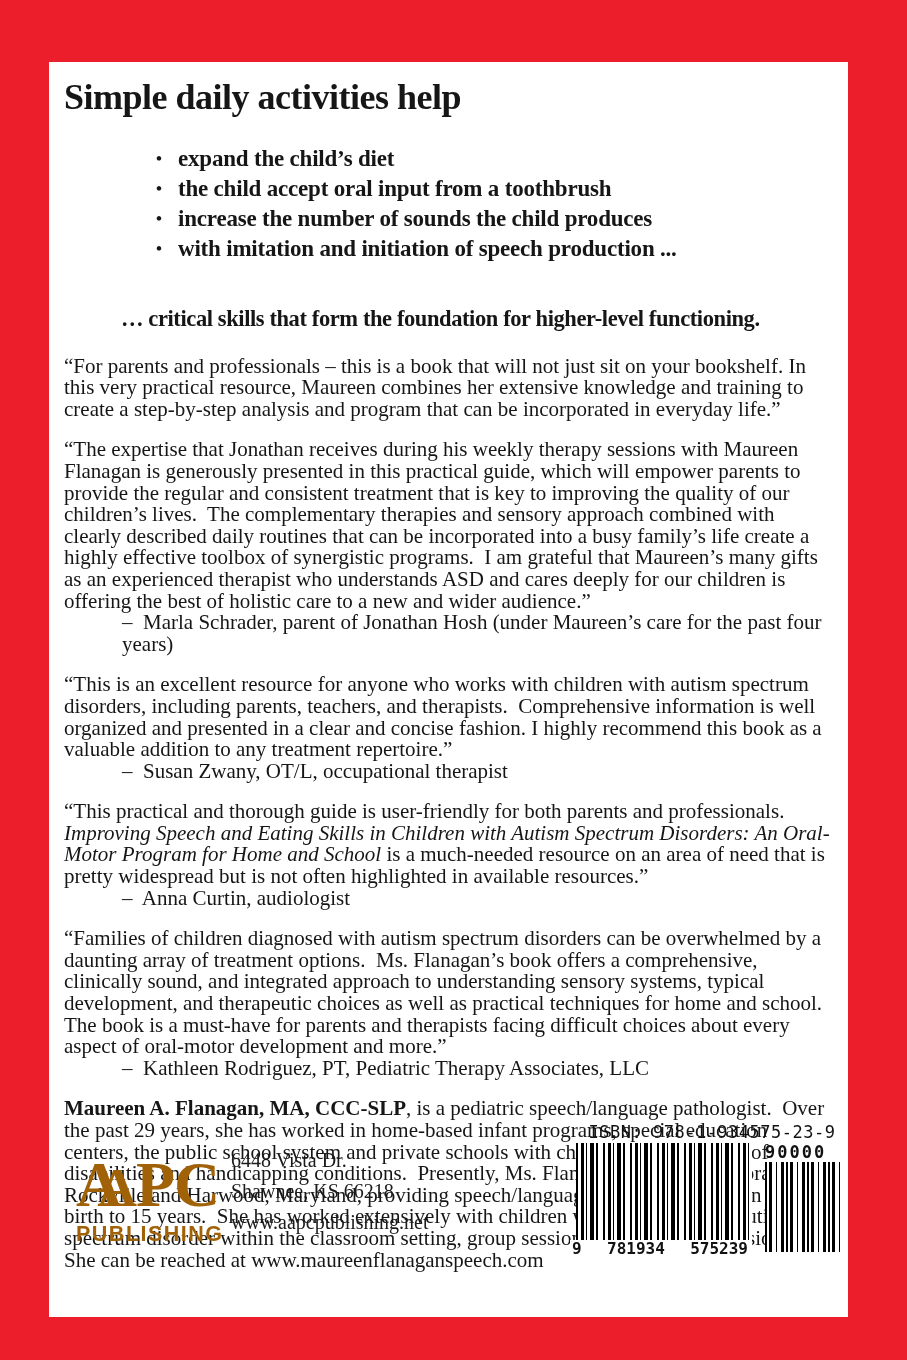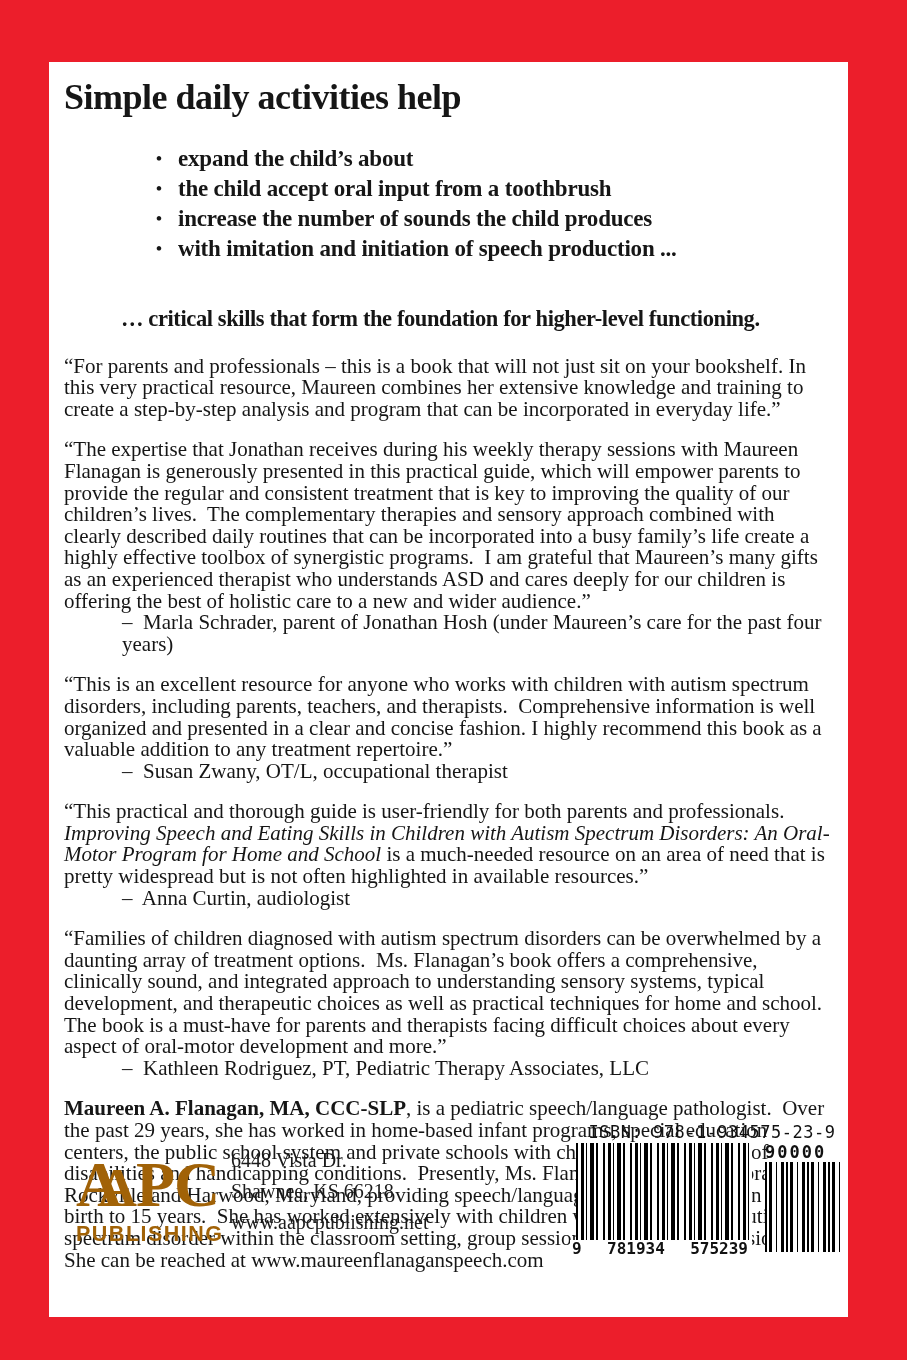--- a/index.html
+++ b/index.html
@@ -105,21 +105,21 @@
   }
 </style>
 </head>
 <body>
 
 <div class="panel">
 
   <h1 class="headline">Simple daily activities help</h1>
 
   <ul class="benefits">
-    <li>expand the child’s about</li>
+    <li>expand the child’s diet</li>
     <li>the child accept oral input from a toothbrush</li>
     <li>increase the number of sounds the child produces</li>
     <li>with imitation and initiation of speech production ...</li>
   </ul>
 
   <p class="tagline">… critical skills that form the foundation for higher-level functioning.</p>
 
   <div class="testimonial first-quote">
     <p class="quote">“For parents and professionals – this is a book that will not just sit on your bookshelf. In this very practical resource, Maureen combines her extensive knowledge and training to create a step-by-step analysis and program that can be incorporated in everyday life.”</p>
   </div>

